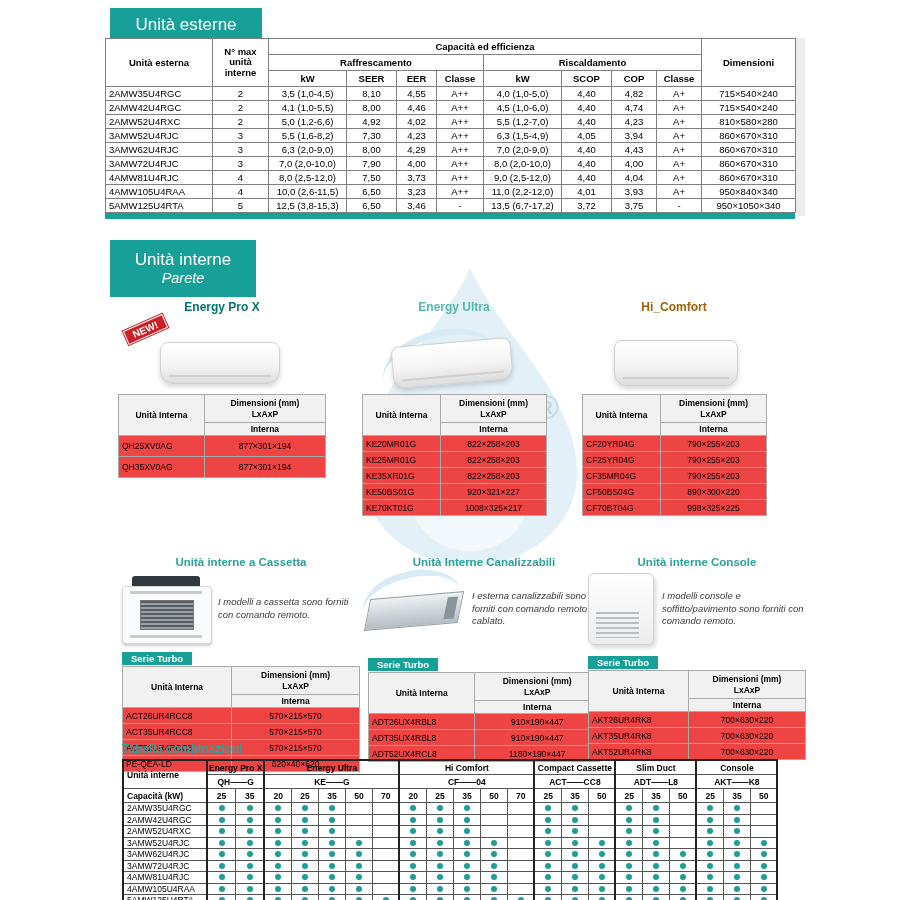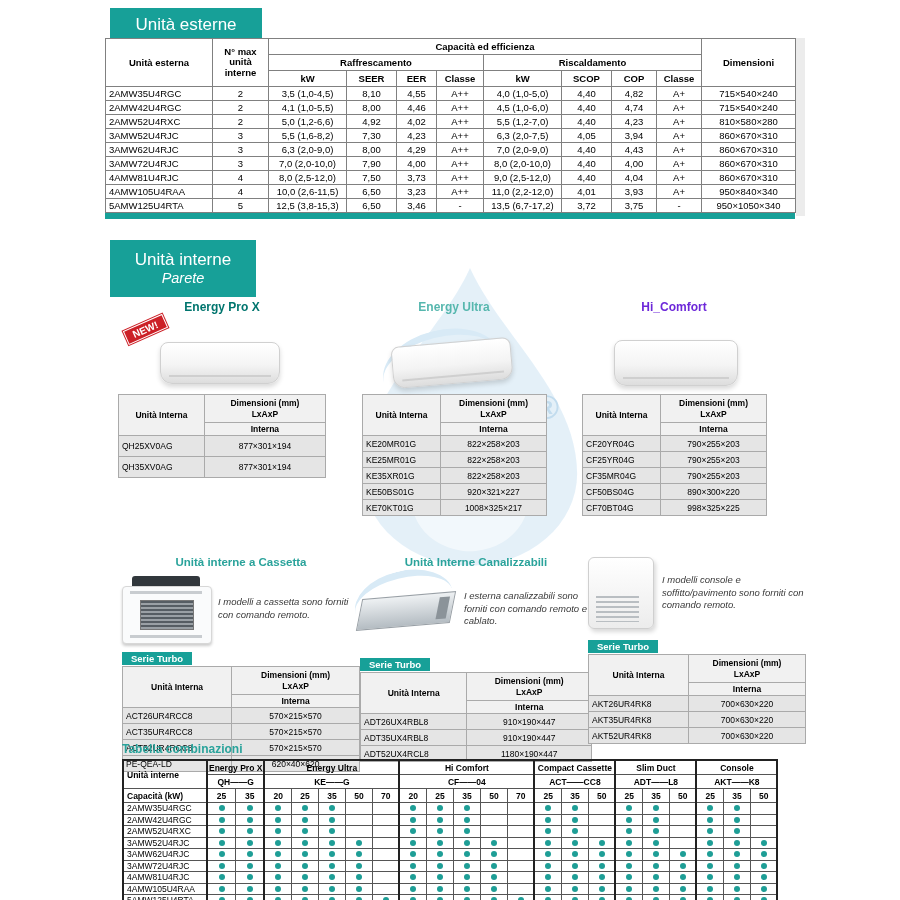--- a/index.html
+++ b/index.html
@@ -30,49 +30,49 @@
   .rmark{position:absolute;left:534px;top:388px;font-size:34px;font-weight:bold;color:#c2dcee;}
 
   
   .pcol{position:absolute;top:300px;}
   #p-epx{left:118px;width:208px;}
   #p-eu{left:362px;width:184px;}
   #p-hc{left:582px;width:184px;}
   .pname{text-align:center;font-weight:bold;font-size:12px;height:16px;}
   .pname-epx{color:#00756e;}
   .pname-eu{color:#56b7ae;}
-  .pname-hc{color:#6d28d9;}
+  .pname-hc{color:#a16207;}
   .pimg-wrap{position:relative;height:78px;}
 
   .acunit{position:absolute;width:118px;height:40px;border:1px solid #d0d0d0;
           border-radius:8px 8px 12px 12px;
           background:linear-gradient(#ffffff,#f4f4f4 55%,#dddddd);
           box-shadow:0 3px 5px rgba(0,0,0,.15);}
   .acunit:after{content:"";position:absolute;left:8px;right:8px;bottom:6px;height:2px;background:#cfcfcf;}
   .newbadge{position:absolute;left:6px;top:6px;background:#cc2027;color:#fff;font-weight:bold;
             font-size:10px;padding:1px 7px;transform:rotate(-24deg);border:1px solid #fff;
             box-shadow:0 0 0 1px #cc2027;}
   .swoosh{position:absolute;width:120px;height:70px;border-radius:50%;
           border-top:7px solid #d8eaf6;transform:rotate(-14deg);}
 
   
   table.dimtab{border-collapse:collapse;table-layout:fixed;font-size:8.5px;width:100%;}
   table.dimtab th,table.dimtab td{border:1px solid #aaa;text-align:center;padding:0 2px;
           overflow:hidden;white-space:nowrap;}
   table.dimtab th{background:#f1f1f1;font-weight:bold;}
   table.dimtab .h1 th{height:27px;}
   table.dimtab .h2 th{height:12px;}
-  table.dimtab td{height:15px;background:#e5e5e5;}
+  table.dimtab td{height:15px;background:#ef4444;}
   table.dimtab td:first-child{text-align:left;padding-left:3px;}
   table.tall td{height:20px;}
 
   
   .sec{position:absolute;top:556px;}
   #s-cas{left:122px;width:238px;}
-  #s-can{left:360px;width:232px;}
+  #s-can{left:368px;width:232px;}
   #s-con{left:588px;width:218px;}
   .sname{color:#2aa39b;font-weight:bold;font-size:11.5px;text-align:center;height:16px;}
   .srow{display:flex;align-items:center;height:74px;gap:8px;}
   .sdesc{font-style:italic;font-size:9.5px;color:#3a3a3a;line-height:1.35;flex:1;}
   .serie{display:inline-block;background:#17a098;color:#fff;font-weight:bold;font-size:9.5px;
          padding:1px 9px;}
   .serie-block{margin-top:2px;}
   .serie-tbl{width:178px;font-size:8px;}
   .serie-tbl .h1 th{height:22px;}
   .serie-tbl .h2 th{height:10px;}
@@ -199,21 +199,21 @@
           <td>A+</td>
           <td>810×580×280</td>
         </tr>
         <tr>
           <td>3AMW52U4RJC</td>
           <td>3</td>
           <td>5,5 (1,6-8,2)</td>
           <td>7,30</td>
           <td>4,23</td>
           <td>A++</td>
-          <td>6,3 (2,0-7,5)</td>
+          <td>6,3 (1,5-4,9)</td>
           <td>4,05</td>
           <td>3,94</td>
           <td>A+</td>
           <td>860×670×310</td>
         </tr>
         <tr>
           <td>3AMW62U4RJC</td>
           <td>3</td>
           <td>6,3 (2,0-9,0)</td>
           <td>8,00</td>
@@ -517,20 +517,21 @@
             <tr>
               <td>ADT52UX4RCL8</td>
               <td>1180×190×447</td>
             </tr>
           </tbody>
       </table>
     </div>
   </div>
 
   <div class="sec" id="s-con">
+    <div class="sname">Unità interne Console</div>
     <div class="srow">
       <div class="console"></div>
       <div class="sdesc">I modelli console e soffitto/pavimento sono forniti con comando remoto.</div>
     </div>
     <div class="serie-block" style="margin-top:6px;">
       <span class="serie">Serie Turbo</span>
       <table class="dimtab serie-tbl">
         <colgroup>
             <col style="width:82px">
             <col style="width:96px">

